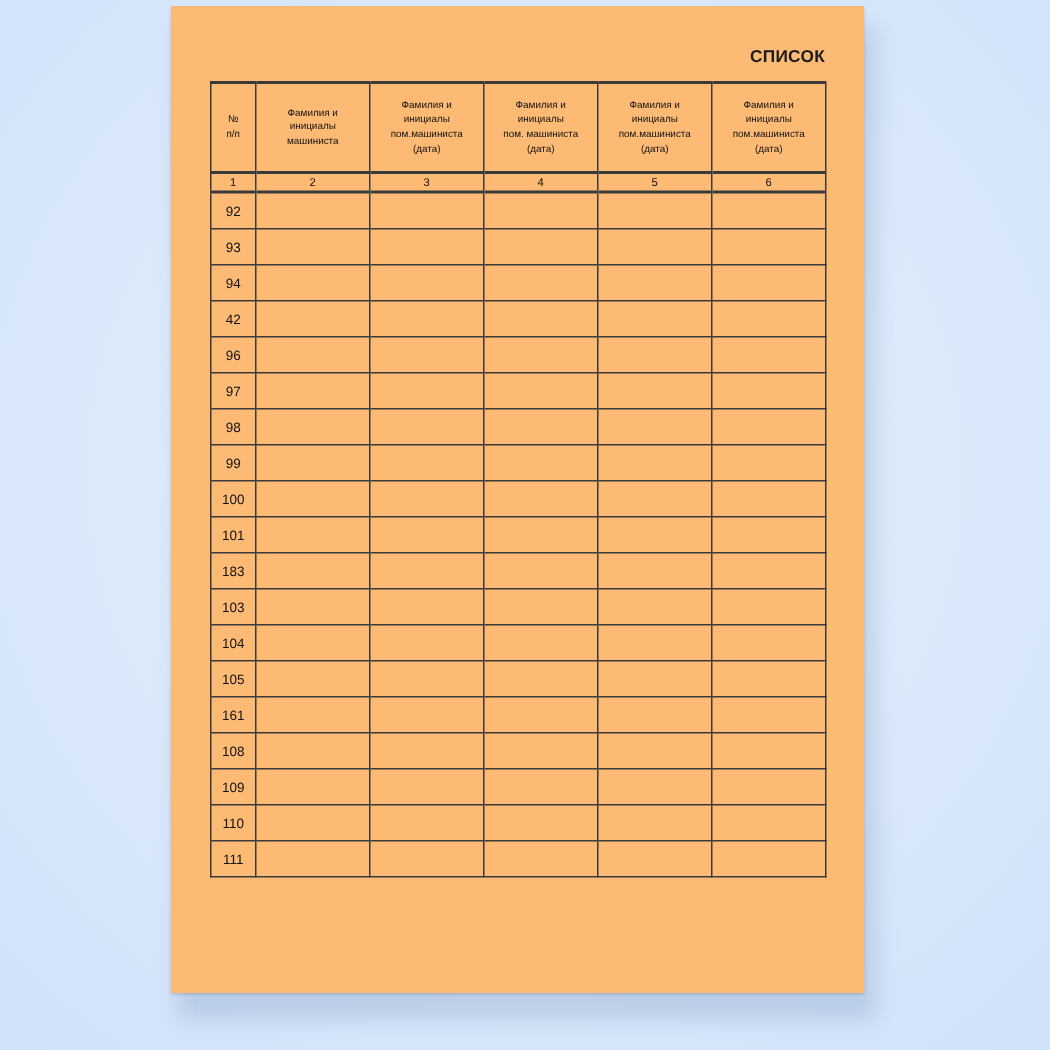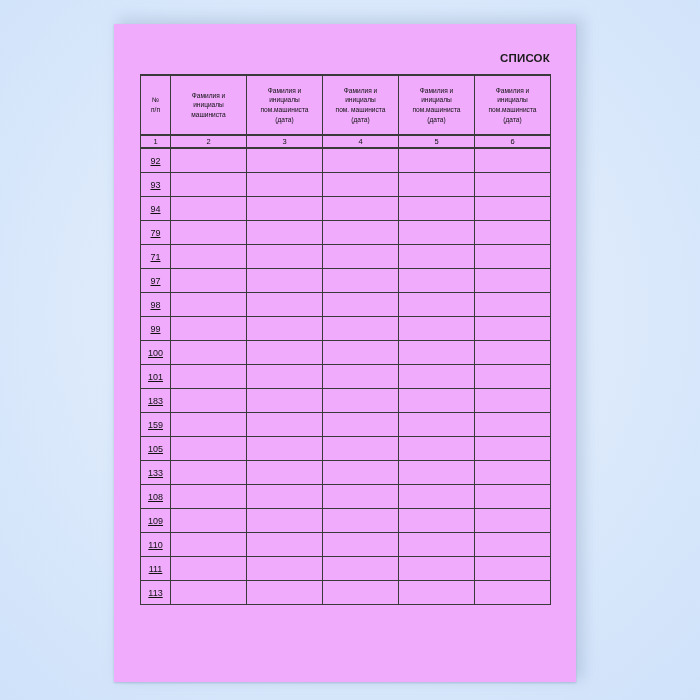--- a/index.html
+++ b/index.html
@@ -31,24 +31,24 @@
     top: 18px;
     width: 466px;
     height: 662px;
     background: rgba(90, 120, 160, 0.22);
     filter: blur(7px);
     border-radius: 2px;
   }
   #paper {
     position: absolute;
     left: 114px;
-    top: 24px;
+    top: 4px;
     width: 462px;
     height: 658px;
-    background: #f0abfc;
+    background: #fdba74;
     box-shadow: 0 1px 2px rgba(60,90,130,0.25);
   }
   .doc-title {
     position: absolute;
     right: 26px;
     top: 28px;
     font-size: 11.5px;
     font-weight: bold;
     color: #1b1b1b;
     letter-spacing: 0.2px;
@@ -83,21 +83,20 @@
     height: 11px;
     border-bottom-width: 2px;
   }
   table.grid tr.datarow td {
     height: 23px;
     font-size: 8.4px;
   }
   table.grid tr.datarow td.idx {
     font-size: 9px;
     color: #111;
-    text-decoration: underline;
   }
   col.c0 { width: 30px; }
   col.c1 { width: 76px; }
   col.c2 { width: 76px; }
   col.c3 { width: 76px; }
   col.c4 { width: 76px; }
   col.c5 { width: 76px; }
   .hdr-line { display: block; }
 </style>
 </head>
@@ -183,29 +182,29 @@
           </tr>
           <tr class="datarow">
             <td class="idx">94</td>
             <td></td>
             <td></td>
             <td></td>
             <td></td>
             <td></td>
           </tr>
           <tr class="datarow">
-            <td class="idx">79</td>
-            <td></td>
-            <td></td>
-            <td></td>
-            <td></td>
-            <td></td>
-          </tr>
-          <tr class="datarow">
-            <td class="idx">71</td>
+            <td class="idx">42</td>
+            <td></td>
+            <td></td>
+            <td></td>
+            <td></td>
+            <td></td>
+          </tr>
+          <tr class="datarow">
+            <td class="idx">96</td>
             <td></td>
             <td></td>
             <td></td>
             <td></td>
             <td></td>
           </tr>
           <tr class="datarow">
             <td class="idx">97</td>
             <td></td>
             <td></td>
@@ -247,37 +246,45 @@
           </tr>
           <tr class="datarow">
             <td class="idx">183</td>
             <td></td>
             <td></td>
             <td></td>
             <td></td>
             <td></td>
           </tr>
           <tr class="datarow">
-            <td class="idx">159</td>
+            <td class="idx">103</td>
+            <td></td>
+            <td></td>
+            <td></td>
+            <td></td>
+            <td></td>
+          </tr>
+          <tr class="datarow">
+            <td class="idx">104</td>
             <td></td>
             <td></td>
             <td></td>
             <td></td>
             <td></td>
           </tr>
           <tr class="datarow">
             <td class="idx">105</td>
             <td></td>
             <td></td>
             <td></td>
             <td></td>
             <td></td>
           </tr>
           <tr class="datarow">
-            <td class="idx">133</td>
+            <td class="idx">161</td>
             <td></td>
             <td></td>
             <td></td>
             <td></td>
             <td></td>
           </tr>
           <tr class="datarow">
             <td class="idx">108</td>
             <td></td>
             <td></td>
@@ -296,28 +303,20 @@
           <tr class="datarow">
             <td class="idx">110</td>
             <td></td>
             <td></td>
             <td></td>
             <td></td>
             <td></td>
           </tr>
           <tr class="datarow">
             <td class="idx">111</td>
-            <td></td>
-            <td></td>
-            <td></td>
-            <td></td>
-            <td></td>
-          </tr>
-          <tr class="datarow">
-            <td class="idx">113</td>
             <td></td>
             <td></td>
             <td></td>
             <td></td>
             <td></td>
           </tr>
         </tbody>
     </table>
   </div>
 </div>

